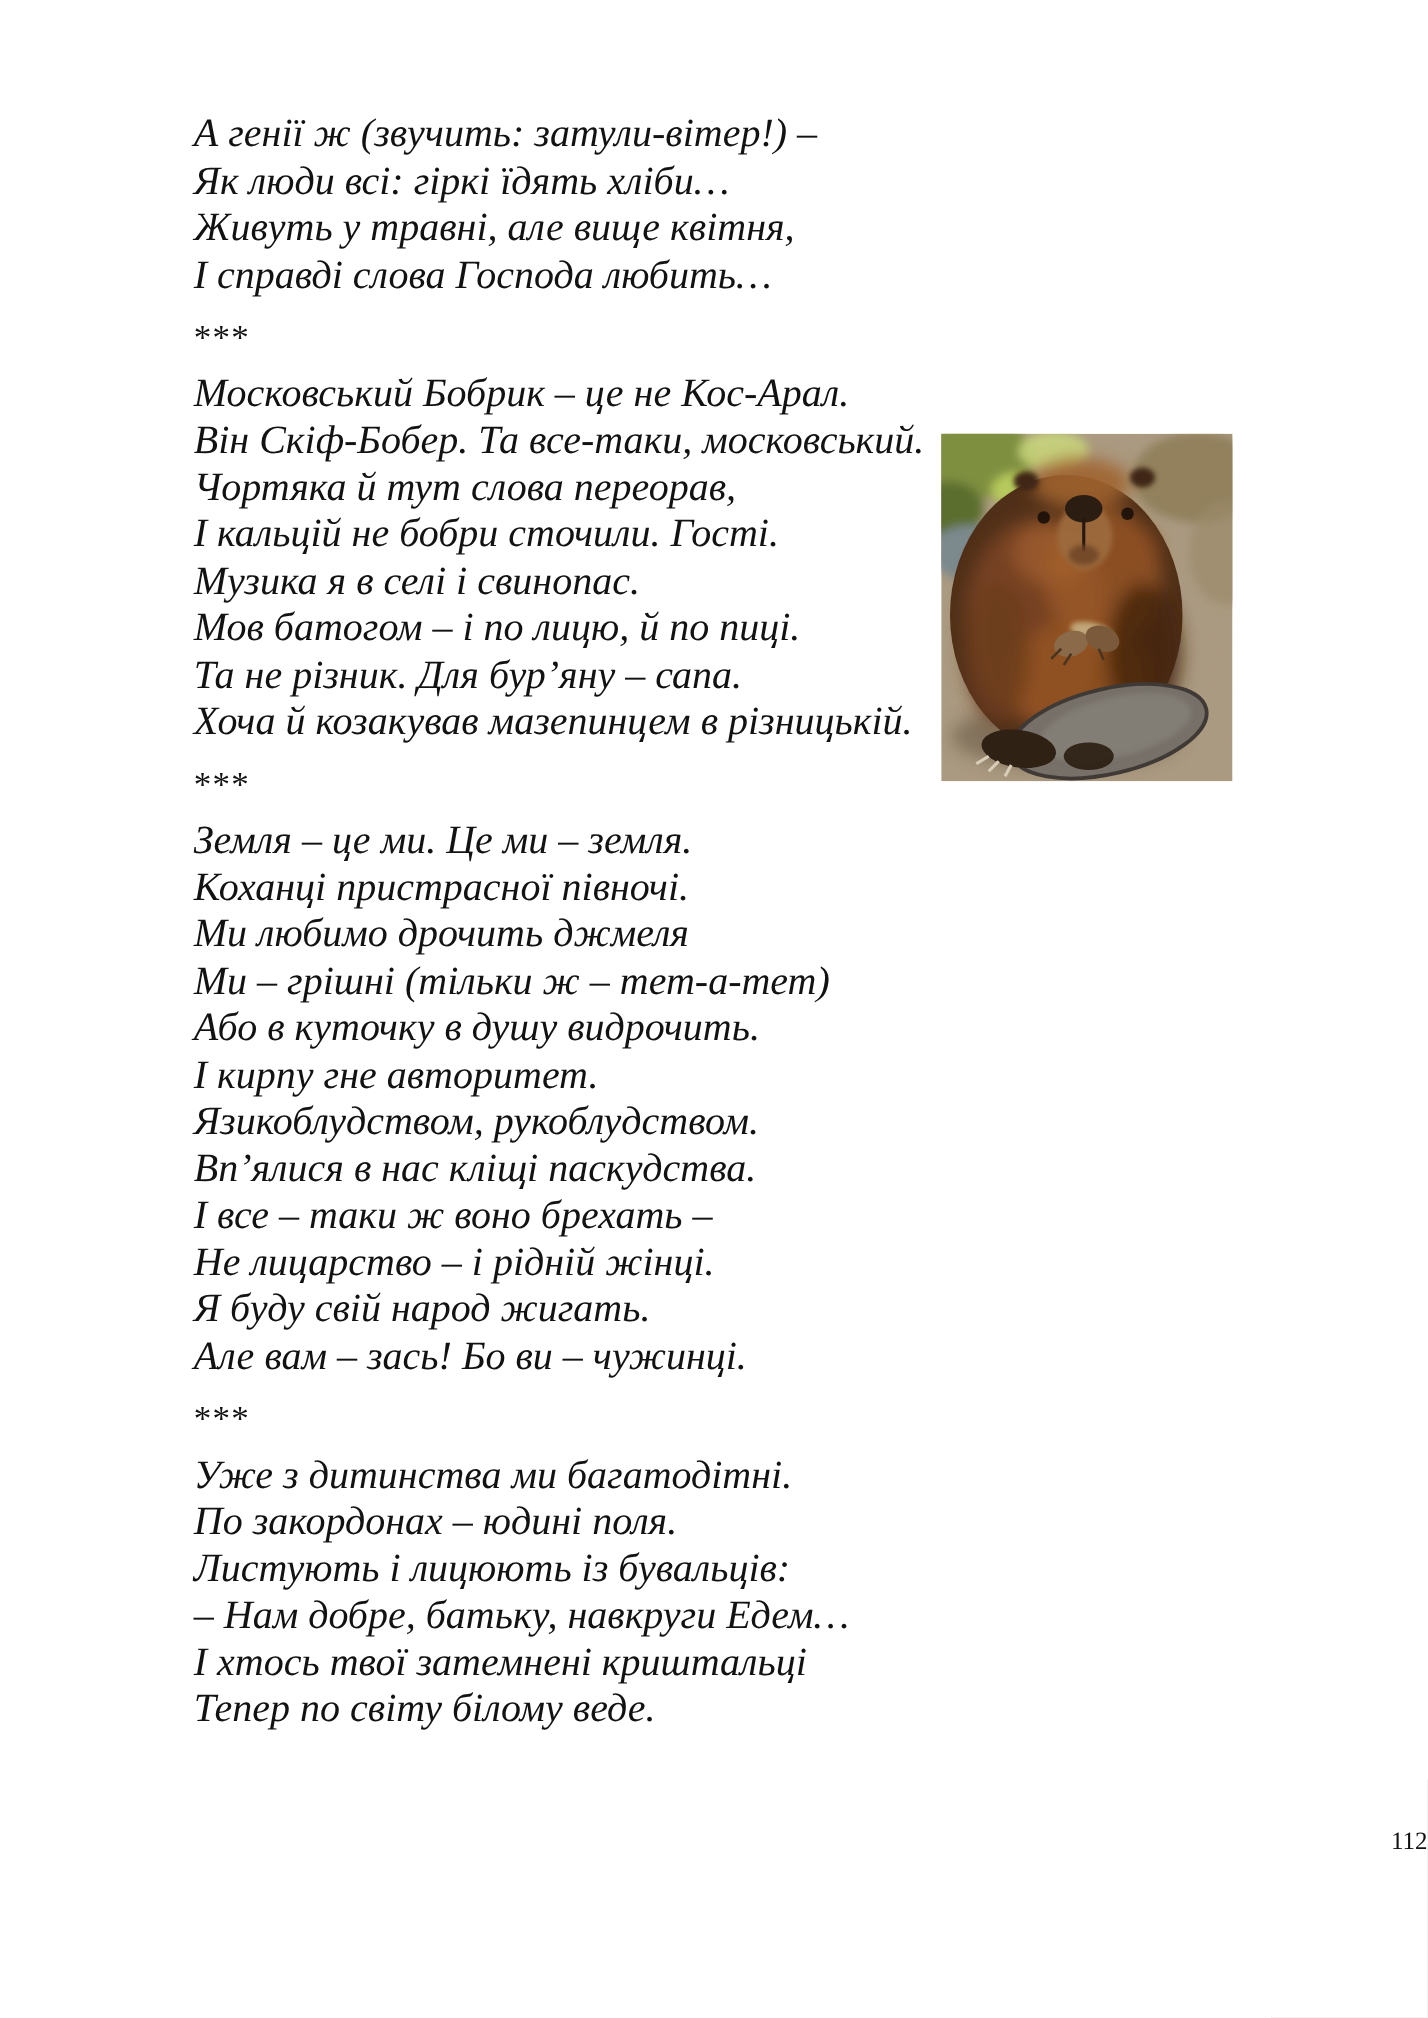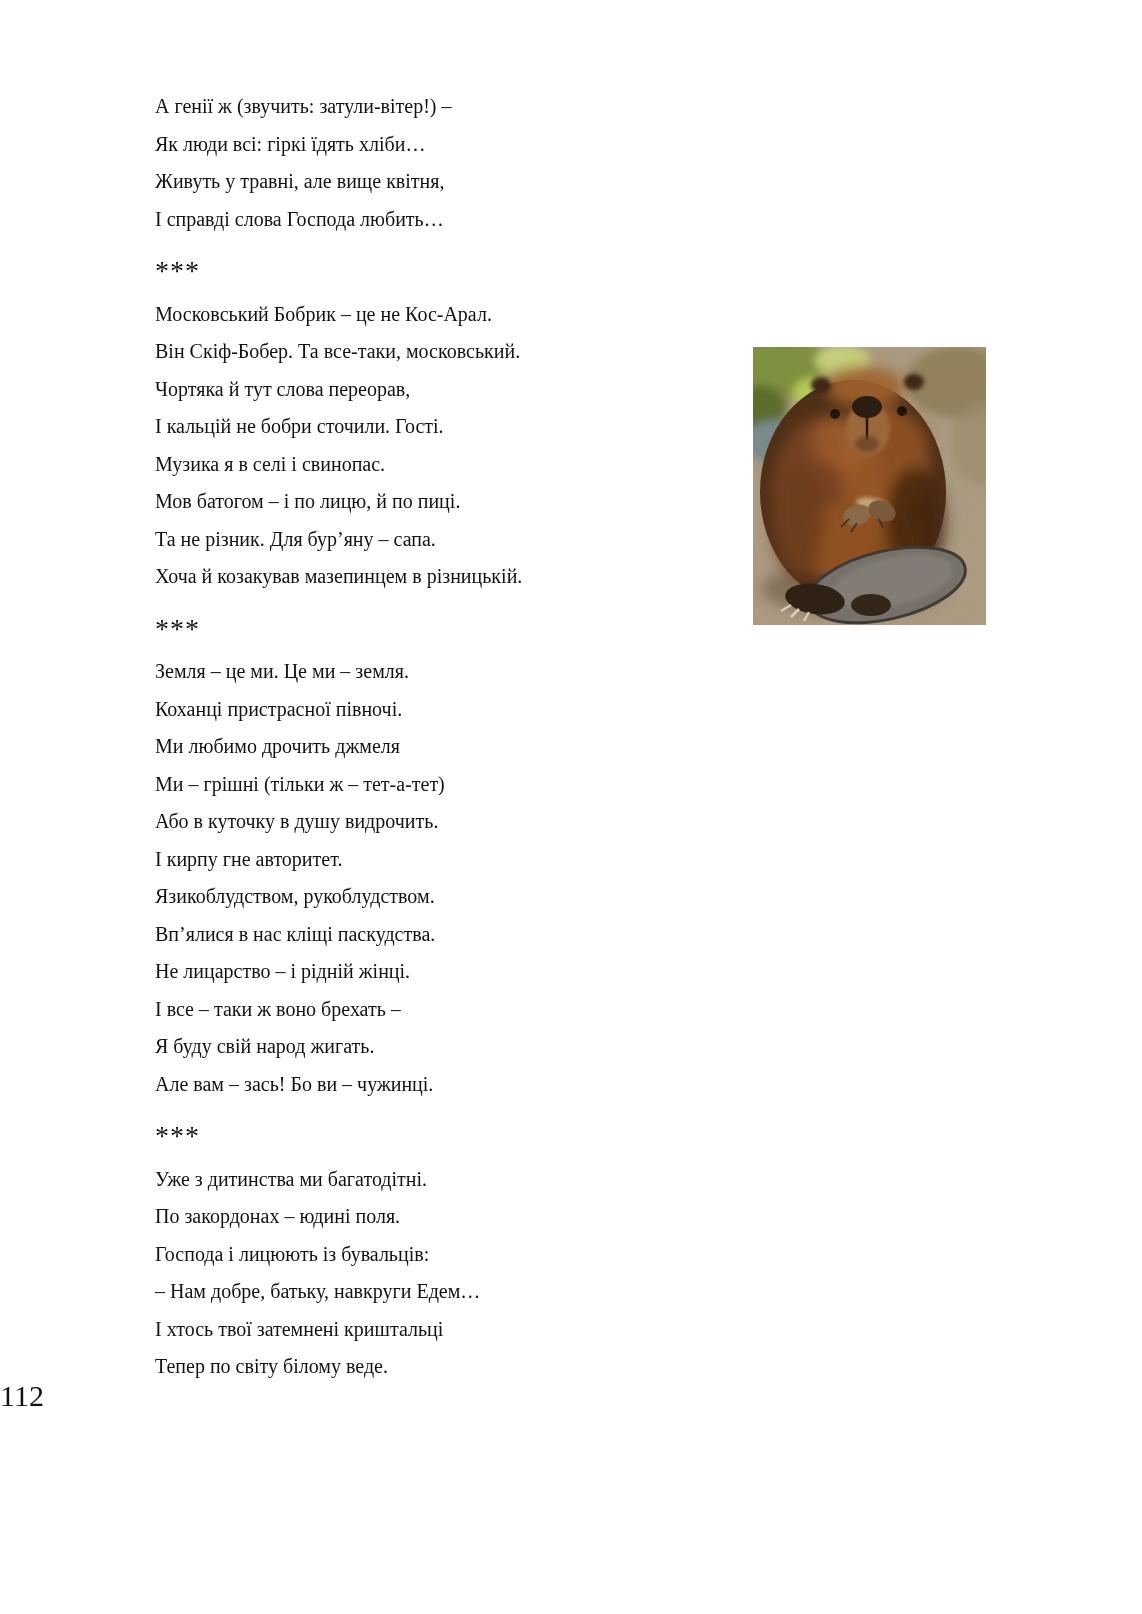--- a/index.html
+++ b/index.html
@@ -13,45 +13,46 @@
     color: #121212;
     overflow: hidden;
   }
   .content {
     position: absolute;
     left: 155px;
     top: 88px;
     width: 660px;
   }
   .line {
-    font-size: 20px;
+    font-size: 32px;
     line-height: 37.5px;
     white-space: nowrap;
+    font-style: italic;
   }
   .sep {
     font-size: 28px;
     line-height: 37.5px;
     margin: 14px 0 6px 0;
     letter-spacing: 1px;
   }
   .photo {
     position: absolute;
     left: 753px;
     top: 347px;
     width: 233px;
     height: 278px;
   }
   .photo svg { display: block; width: 100%; height: 100%; }
   .page-number {
     position: absolute;
     left: 0;
     right: 0;
-    top: 1379px;
-    text-align: left;
-    font-size: 30px;
+    top: 1462px;
+    text-align: right;
+    font-size: 20px;
   }
 </style>
 </head>
 <body>
 
 <div class="page">
 
   <div class="content">
 
     <div class="stanza">
@@ -78,32 +79,32 @@
 
     <div class="stanza">
       <div class="line">Земля – це ми. Це ми – земля.</div>
       <div class="line">Коханці пристрасної півночі.</div>
       <div class="line">Ми любимо дрочить джмеля</div>
       <div class="line">Ми – грішні (тільки ж – тет-а-тет)</div>
       <div class="line">Або в куточку в душу видрочить.</div>
       <div class="line">І кирпу гне авторитет.</div>
       <div class="line">Язикоблудством, рукоблудством.</div>
       <div class="line">Вп’ялися в нас кліщі паскудства.</div>
+      <div class="line">І все – таки ж воно брехать –</div>
       <div class="line">Не лицарство – і рідній жінці.</div>
-      <div class="line">І все – таки ж воно брехать –</div>
       <div class="line">Я буду свій народ жигать.</div>
       <div class="line">Але вам – зась! Бо ви – чужинці.</div>
     </div>
 
     <div class="sep">***</div>
 
     <div class="stanza">
       <div class="line">Уже з дитинства ми багатодітні.</div>
       <div class="line">По закордонах – юдині поля.</div>
-      <div class="line">Господа і лицюють із бувальців:</div>
+      <div class="line">Листують і лицюють із бувальців:</div>
       <div class="line">– Нам добре, батьку, навкруги Едем…</div>
       <div class="line">І хтось твої затемнені криштальці</div>
       <div class="line">Тепер по світу білому веде.</div>
     </div>
 
   </div>
 
   <div class="photo" title="Бобер сидить на гравії, плаский хвіст попереду">
     <svg viewBox="0 0 233 278" xmlns="http://www.w3.org/2000/svg" preserveAspectRatio="xMidYMid slice">
       <defs>

